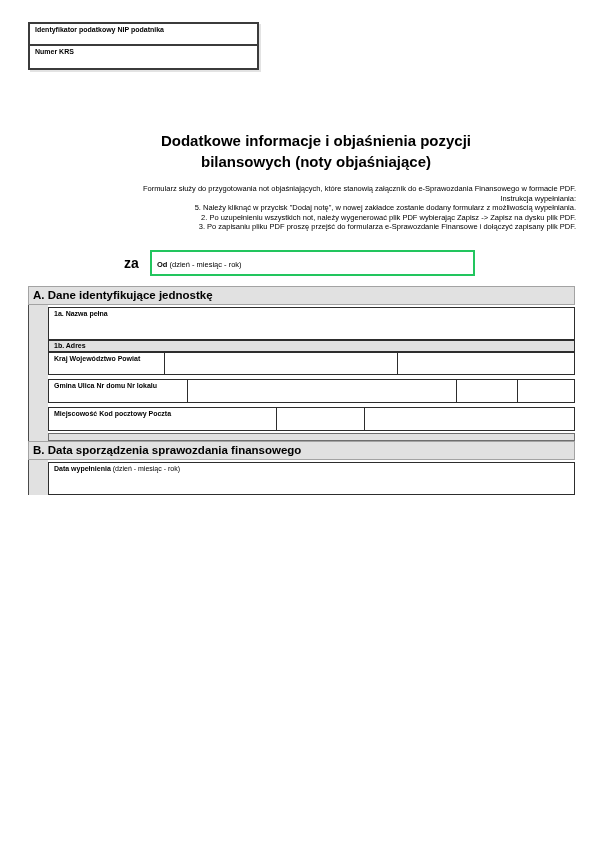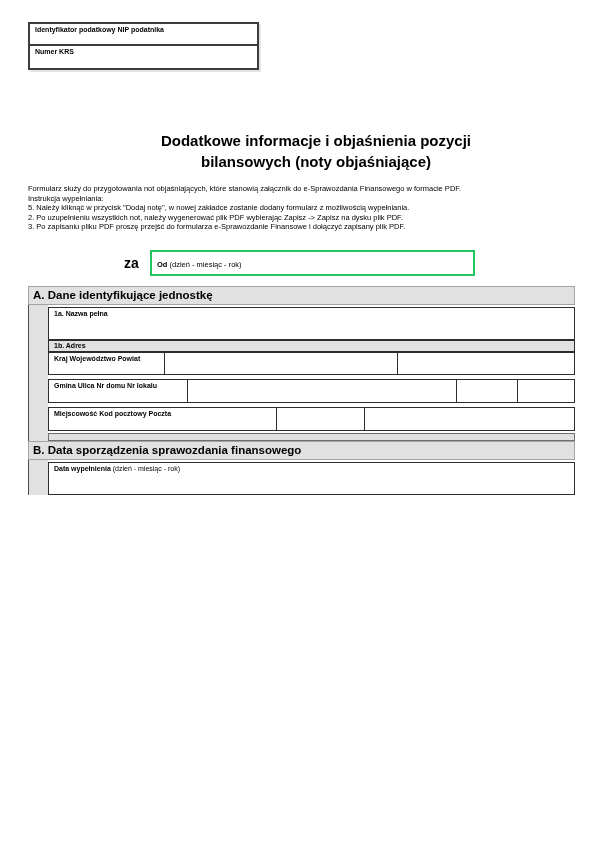--- a/index.html
+++ b/index.html
@@ -17,21 +17,21 @@
   }
   .idrow { height:22px; }
   .idrow.first { border-bottom:2px solid #3b3b3b; }
   .tiny-label { display:block; font-size:7px; font-weight:bold; padding:2px 0 0 5px; line-height:8px; white-space:nowrap; }
 
   
   .title { position:absolute; left:16px; top:130px; width:600px; text-align:center;
            font-weight:bold; font-size:15px; line-height:21px; }
 
   
-  .intro { position:absolute; left:28px; top:184px; width:548px; font-size:7.5px; line-height:9.6px; }
+  .intro { position:absolute; left:28px; top:184px; width:548px; font-size:7.5px; line-height:9.6px;text-align:right; }
 
   
   .za { position:absolute; left:124px; top:255px; font-size:14px; font-weight:bold; }
   .datebox { position:absolute; left:150px; top:250px; width:325px; height:26px;
              border:2px solid #22c55e; background:#fff; display:flex; }
   .datecell { width:159px; padding:1px 0 0 5px; }
   .datecell.second { border-left:2px solid #3b3b3b; flex:1;margin-top:48px; }
   .dlabel { font-size:7.5px; font-weight:bold; }
   .dhint  { font-size:7.5px; font-weight:normal; }
 

